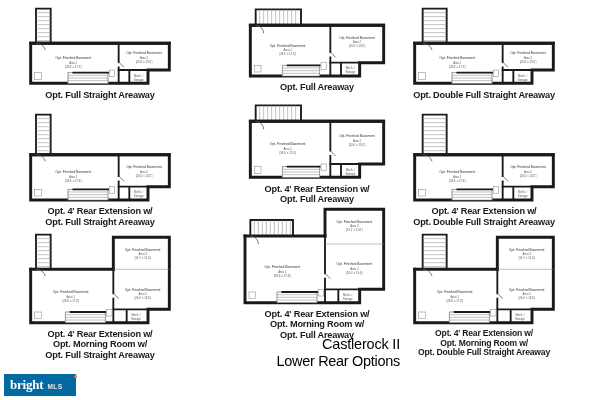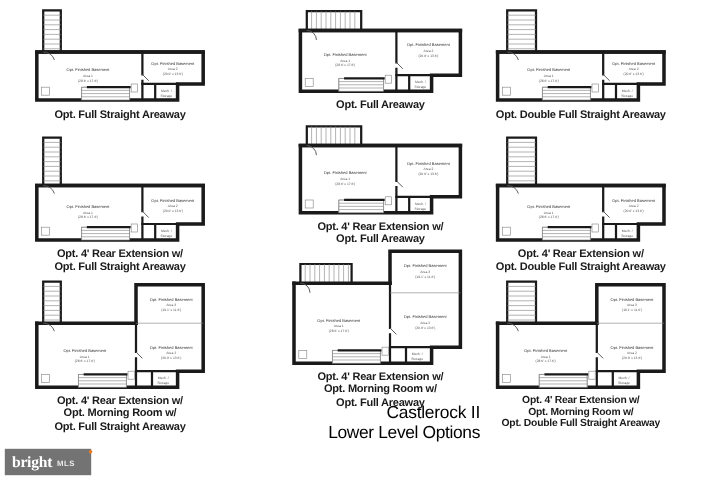--- a/index.html
+++ b/index.html
@@ -30,21 +30,21 @@
   .title-block{
     position:absolute;left:200px;width:200px;top:336px;
     text-align:right;font-weight:normal;color:#000;line-height:1.16;
   }
   .title-block .t1{font-size:14.5px;letter-spacing:-0.2px;}
   .title-block .t2{font-size:14.5px;letter-spacing:-0.3px;}
 
   
   .logo{
     position:absolute;left:4px;top:374px;width:72px;height:22px;
-    background:#737373;display:flex;align-items:center;
+    background:#0369a1;display:flex;align-items:center;
   }
   .logo .lg-bright{
     color:#ffffff;font-family:"Liberation Serif","DejaVu Serif",serif;
     font-size:13px;font-weight:bold;letter-spacing:-0.2px;margin-left:6px;
     position:relative;
   }
   .logo .lg-dot{
     position:absolute;right:-1px;top:1px;width:3px;height:3px;
     border-radius:50%;background:#f07d22;
   }
@@ -429,21 +429,21 @@
       <div class="caption cap-s">
         <div>Opt. 4' Rear Extension w/</div>
         <div>Opt. Morning Room w/</div>
         <div>Opt. Double Full Straight Areaway</div>
       </div>
     </div>
   </div>
 
   <div class="title-block">
     <div class="t1">Castlerock II</div>
-    <div class="t2">Lower Level Options</div>
+    <div class="t2">Lower Rear Options</div>
   </div>
 
   <div class="logo">
     <span class="lg-bright">bright</span>
     <span class="lg-dot"></span>
     <span class="lg-mls">MLS</span>
   </div>
 
 </div>
 

